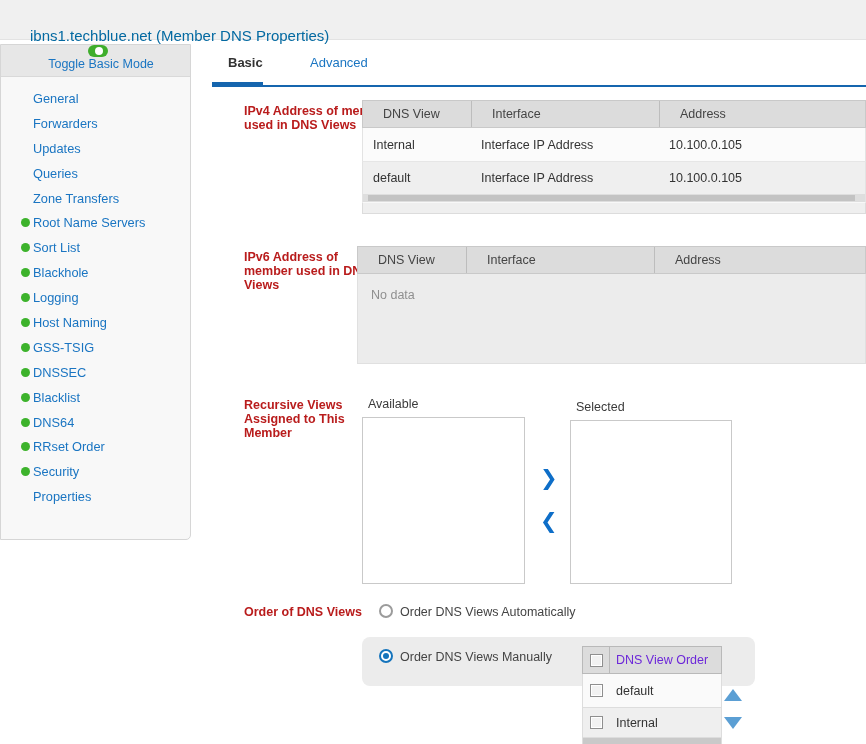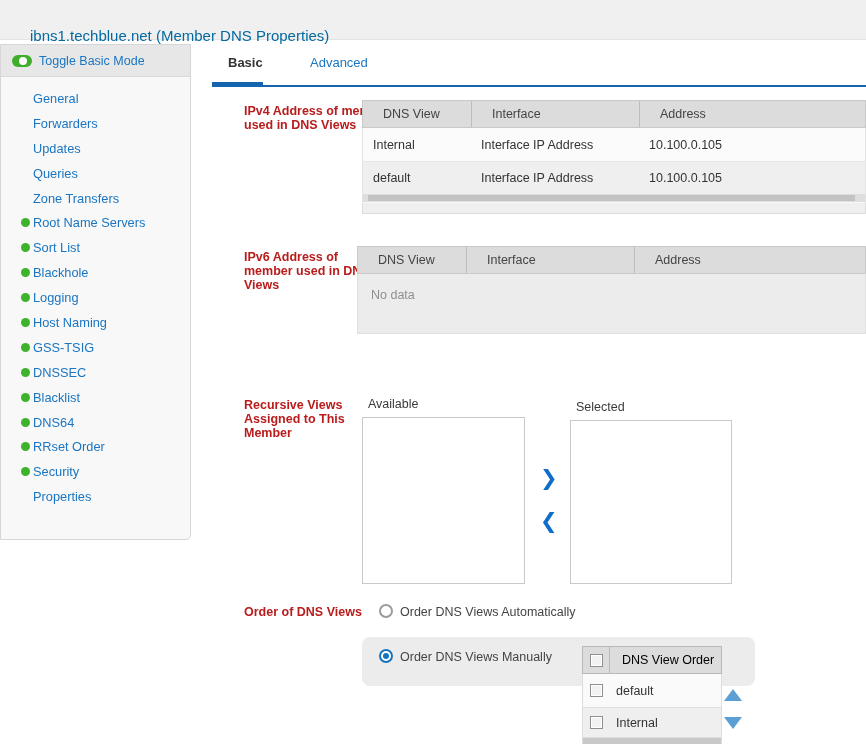--- a/index.html
+++ b/index.html
@@ -10,21 +10,21 @@
   
   .titlebar { position: absolute; left: 0; top: 0; width: 866px; height: 40px;
               background: #f0f0f0; border-bottom: 1px solid #e3e3e3; }
   .titlebar .title { position: absolute; left: 30px; top: 16px; line-height: 40px;
                      font-size: 15px; color: #0369a1; }
 
   
   .sidebar { position: absolute; left: 0; top: 44px; width: 191px; height: 496px;
              background: #f8f8f8; border: 1px solid #d6d6d6; border-radius: 0 0 5px 0; }
   .toggle-row { height: 32px; background: #e7e7e7; border-bottom: 1px solid #d9d9d9;
-                display: flex; align-items: center; padding-left: 11px; cursor: pointer; }
+                display: flex; align-items: center; padding-left: 11px; cursor: pointer; flex-direction: column; }
   .toggle-pill { width: 20px; height: 12px; background: #3fae2c; border-radius: 7px;
                  position: relative; margin-right: 7px; flex: 0 0 auto; }
   .toggle-knob { position: absolute; left: 7px; top: 2px; width: 8px; height: 8px;
                  background: #ffffff; border-radius: 50%; }
   .toggle-label { font-size: 12.5px; color: #1a75c2; }
   .side-items { padding-top: 9px; }
   .side-item { height: 24.9px; display: flex; align-items: center; padding-left: 20px; cursor: pointer; }
   .dot { width: 9px; height: 9px; border-radius: 50%; background: #3db32c;
          margin-right: 3px; flex: 0 0 auto; visibility: hidden; }
   .dot.show { visibility: visible; }
@@ -48,31 +48,31 @@
 
   
   .grid { position: absolute; }
   .grid-ipv4 { left: 362px; top: 100px; width: 504px; }
   .grid-ipv6 { left: 357px; top: 246px; width: 509px; }
   .grid-head { display: flex; height: 28px; background: #dcdcdc; border: 1px solid #c9c9c9; }
   .gh-cell { font-size: 12.5px; color: #444444; padding-left: 20px; display: flex; align-items: center; }
   .gh-cell + .gh-cell { border-left: 1px solid #bdbdbd; }
   .col-1 { width: 108px; flex: 0 0 auto; }
   .col-2 { width: 168px; flex: 0 0 auto; }
-  .col-3 { flex: 1 1 auto; }
+  .col-3 { flex: 1 1 auto; margin-left: 20px; }
   .grid-row { display: flex; height: 33px; border-left: 1px solid #e3e3e3; border-right: 1px solid #e3e3e3; }
   .grid-row + .grid-row { border-top: 1px solid #e6e6e6; }
   .grid-row.odd { background: #fbfbfb; }
   .grid-row.even { background: #efefef; }
   .gr-cell { font-size: 12.5px; color: #333333; padding-left: 10px; display: flex; align-items: center; }
   .scroll-track { height: 8px; background: #dedede; border-left: 1px solid #e3e3e3;
                   border-right: 1px solid #e3e3e3; position: relative; }
   .scroll-thumb { position: absolute; left: 1%; top: 1px; width: 97%; height: 6px; background: #c3c3c3; }
   .grid-footer { height: 12px; background: #efefef; border: 1px solid #dcdcdc; border-top: 1px solid #f8f8f8; }
-  .grid-empty { height: 60px; background: #ececec; border: 1px solid #e0e0e0; border-top: none;
+  .grid-empty { height: 90px; background: #ececec; border: 1px solid #e0e0e0; border-top: none;
                 font-size: 12.5px; color: #8f8f8f; padding: 14px 0 0 13px; }
 
   
   .box-label { position: absolute; font-size: 12.5px; color: #3a3a3a; }
   .lbl-available { left: 368px; top: 397px; }
   .lbl-selected { left: 576px; top: 400px; }
   .listbox { position: absolute; background: #ffffff; border: 1px solid #c9c9c9; cursor: default; }
   .listbox-available { left: 362px; top: 417px; width: 163px; height: 167px; }
   .listbox-selected  { left: 570px; top: 420px; width: 162px; height: 164px; }
   .chev { position: absolute; left: 540px; color: #0e6ec8; font-size: 21px; font-weight: bold;
@@ -93,21 +93,21 @@
   .lbl-manual { left: 400px; top: 650px; }
   .manual-panel { position: absolute; left: 362px; top: 637px; width: 393px; height: 49px;
                   background: #ececec; border-radius: 8px; }
 
   .order-table { position: absolute; left: 582px; top: 646px; width: 140px; }
   .ot-head { height: 28px; background: #dcdcdc; border: 1px solid #b9b9b9;
              display: flex; align-items: center; }
   .checkbox { width: 13px; height: 13px; background: #f2f2f2; border: 1px solid #8f8f8f;
               box-shadow: inset 0 0 0 1px #ffffff; margin-left: 7px; flex: 0 0 auto; cursor: pointer; }
   .ot-sep { width: 1px; height: 27px; background: #b9b9b9; margin-left: 6px; }
-  .ot-head-label { font-size: 12.5px; color: #000000; margin-left: 12px; white-space: nowrap; }
+  .ot-head-label { font-size: 12.5px; color: #6d28d9; margin-left: 6px; white-space: nowrap; }
   .ot-row { display: flex; align-items: center; border: 1px solid #dddddd; border-top: none; }
   .ot-row.odd { background: #fafafa; height: 34px; }
   .ot-row.even { background: #efefef; height: 30px; }
   .ot-row-label { font-size: 12.5px; color: #333333; margin-left: 13px; }
   .ot-scroll { height: 6px; background: #c9c9c9; border-left: 1px solid #ddd; border-right: 1px solid #ddd; }
 
   .arrow { position: absolute; left: 724px; width: 0; height: 0; cursor: pointer;
            border-left: 9px solid transparent; border-right: 9px solid transparent; }
   .arrow-up { top: 689px; border-bottom: 12px solid #5b9fd4; }
   .arrow-down { top: 717px; border-top: 12px solid #5b9fd4; }

